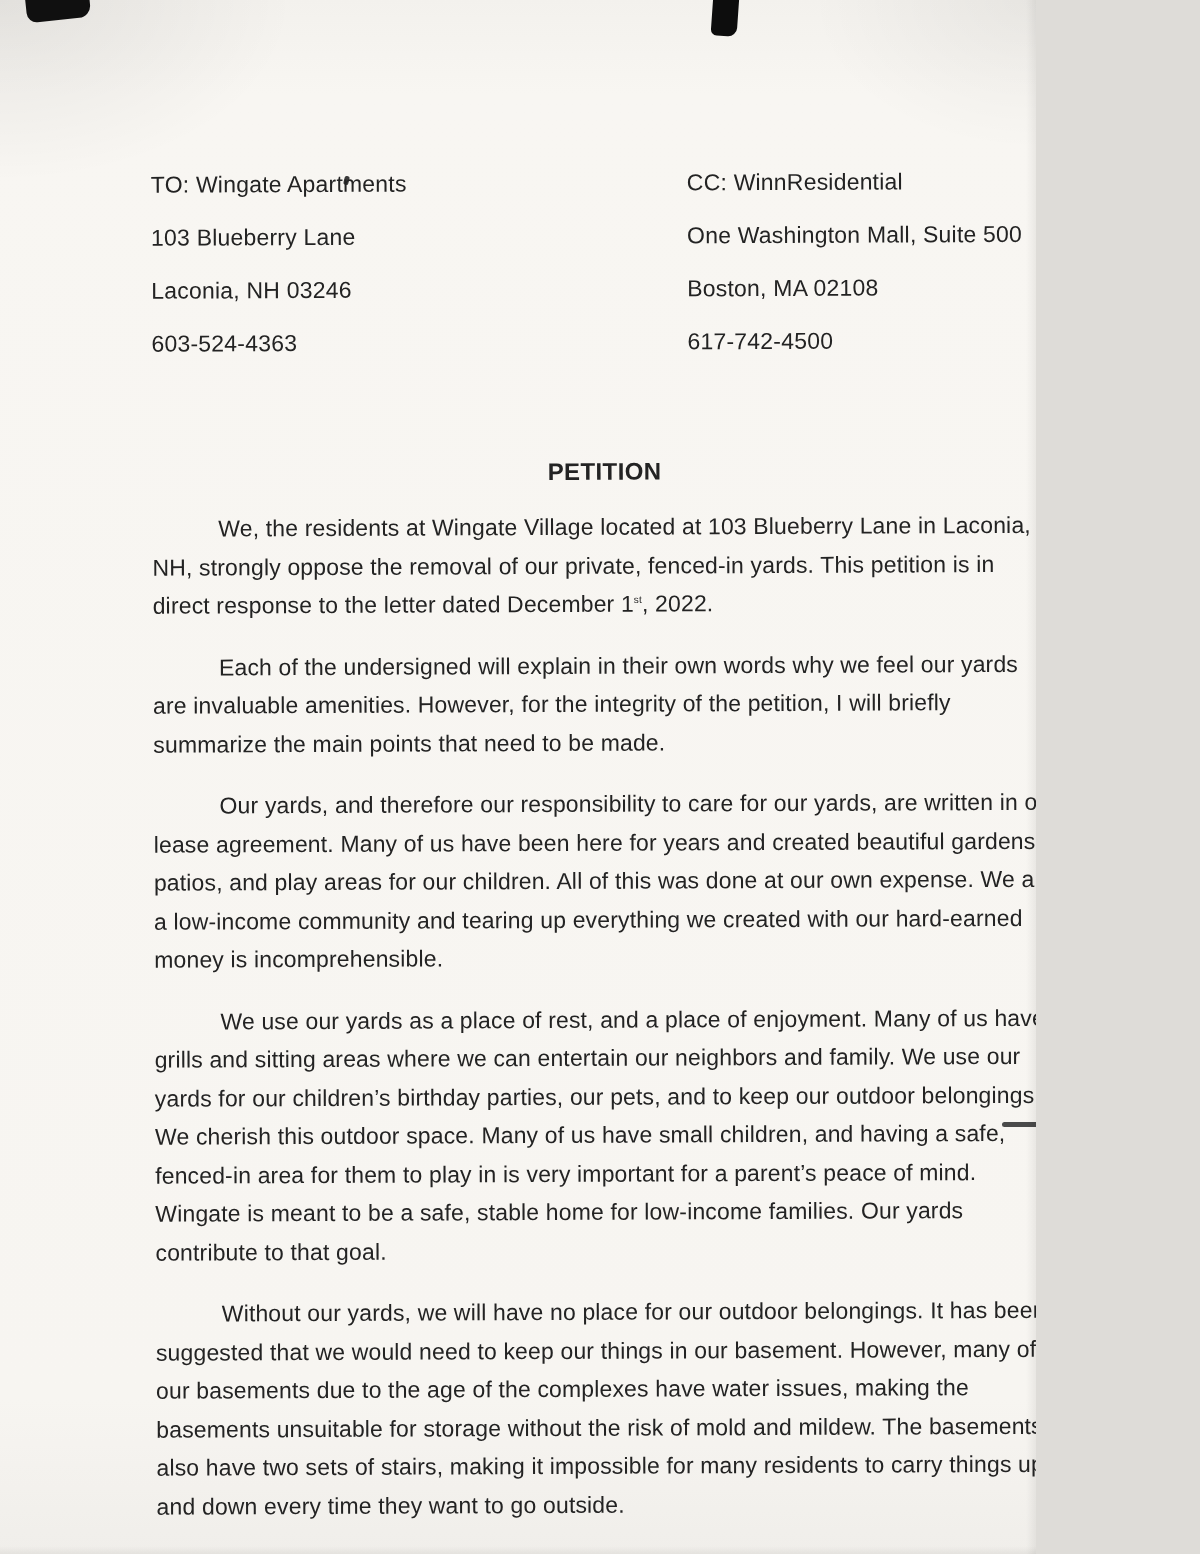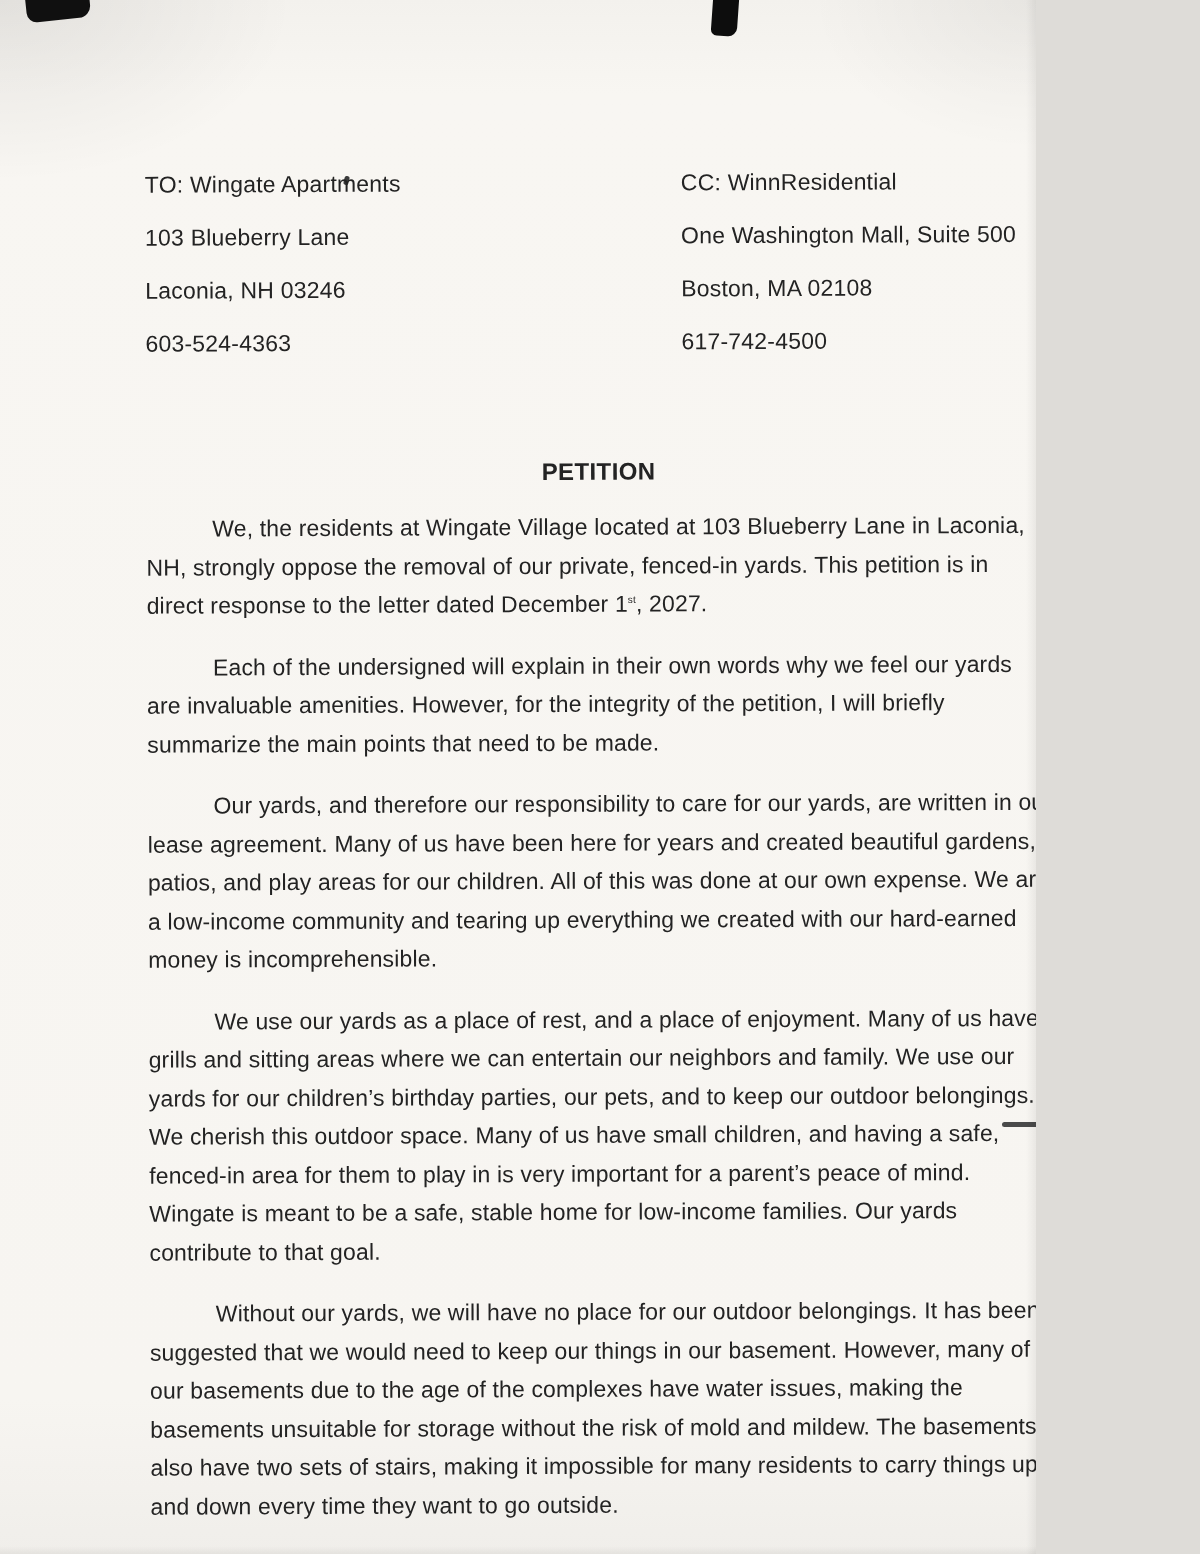--- a/index.html
+++ b/index.html
@@ -11,20 +11,21 @@
   .scan-page {
     position: relative;
     width: 1036px;
     height: 1554px;
     overflow: hidden;
     color: #232323;
     background:
       radial-gradient(ellipse 420px 260px at 0% 0%, rgba(0,0,0,0.07), transparent 70%),
       radial-gradient(ellipse 300px 200px at 100% 0%, rgba(0,0,0,0.05), transparent 75%),
       linear-gradient(180deg, #f3f1ed 0%, #f8f6f2 6%, #f7f5f1 90%, #f0eeea 100%);
+    padding-left: 6px;
   }
   .content {
     position: relative;
     transform: rotate(-0.25deg);
     transform-origin: 50% 30%;
     padding: 170px 0 0 146px;
     width: 1060px;
   }
   
   .addresses {
@@ -123,21 +124,21 @@
         <p class="addr-line">CC: WinnResidential</p>
         <p class="addr-line">One Washington Mall, Suite 500</p>
         <p class="addr-line">Boston, MA 02108</p>
         <p class="addr-line">617-742-4500</p>
       </div>
     </div>
 
     <h1 class="doc-title">PETITION</h1>
 
     <div class="body-text">
-      <p class="para"><span>We, the residents at Wingate Village located at 103 Blueberry Lane in Laconia, NH, strongly oppose the removal of our private, fenced-in yards. This petition is in direct response to the letter dated December 1</span><sup>st</sup><span>, 2027.</span></p>
+      <p class="para"><span>We, the residents at Wingate Village located at 103 Blueberry Lane in Laconia, NH, strongly oppose the removal of our private, fenced-in yards. This petition is in direct response to the letter dated December 1</span><sup>st</sup><span>, 2022.</span></p>
       <p class="para">Each of the undersigned will explain in their own words why we feel our yards are invaluable amenities. However, for the integrity of the petition, I will briefly summarize the main points that need to be made.</p>
       <p class="para">Our yards, and therefore our responsibility to care for our yards, are written in our lease agreement. Many of us have been here for years and created beautiful gardens, patios, and play areas for our children. All of this was done at our own expense. We are a low-income community and tearing up everything we created with our hard-earned money is incomprehensible.</p>
       <p class="para">We use our yards as a place of rest, and a place of enjoyment. Many of us have grills and sitting areas where we can entertain our neighbors and family. We use our yards for our children’s birthday parties, our pets, and to keep our outdoor belongings. We cherish this outdoor space. Many of us have small children, and having a safe, fenced-in area for them to play in is very important for a parent’s peace of mind. Wingate is meant to be a safe, stable home for low-income families. Our yards contribute to that goal.</p>
       <p class="para">Without our yards, we will have no place for our outdoor belongings. It has been suggested that we would need to keep our things in our basement. However, many of our basements due to the age of the complexes have water issues, making the basements unsuitable for storage without the risk of mold and mildew. The basements also have two sets of stairs, making it impossible for many residents to carry things up and down every time they want to go outside.</p>
     </div>
 
   </div>
 </div>
 
 </body></html>

